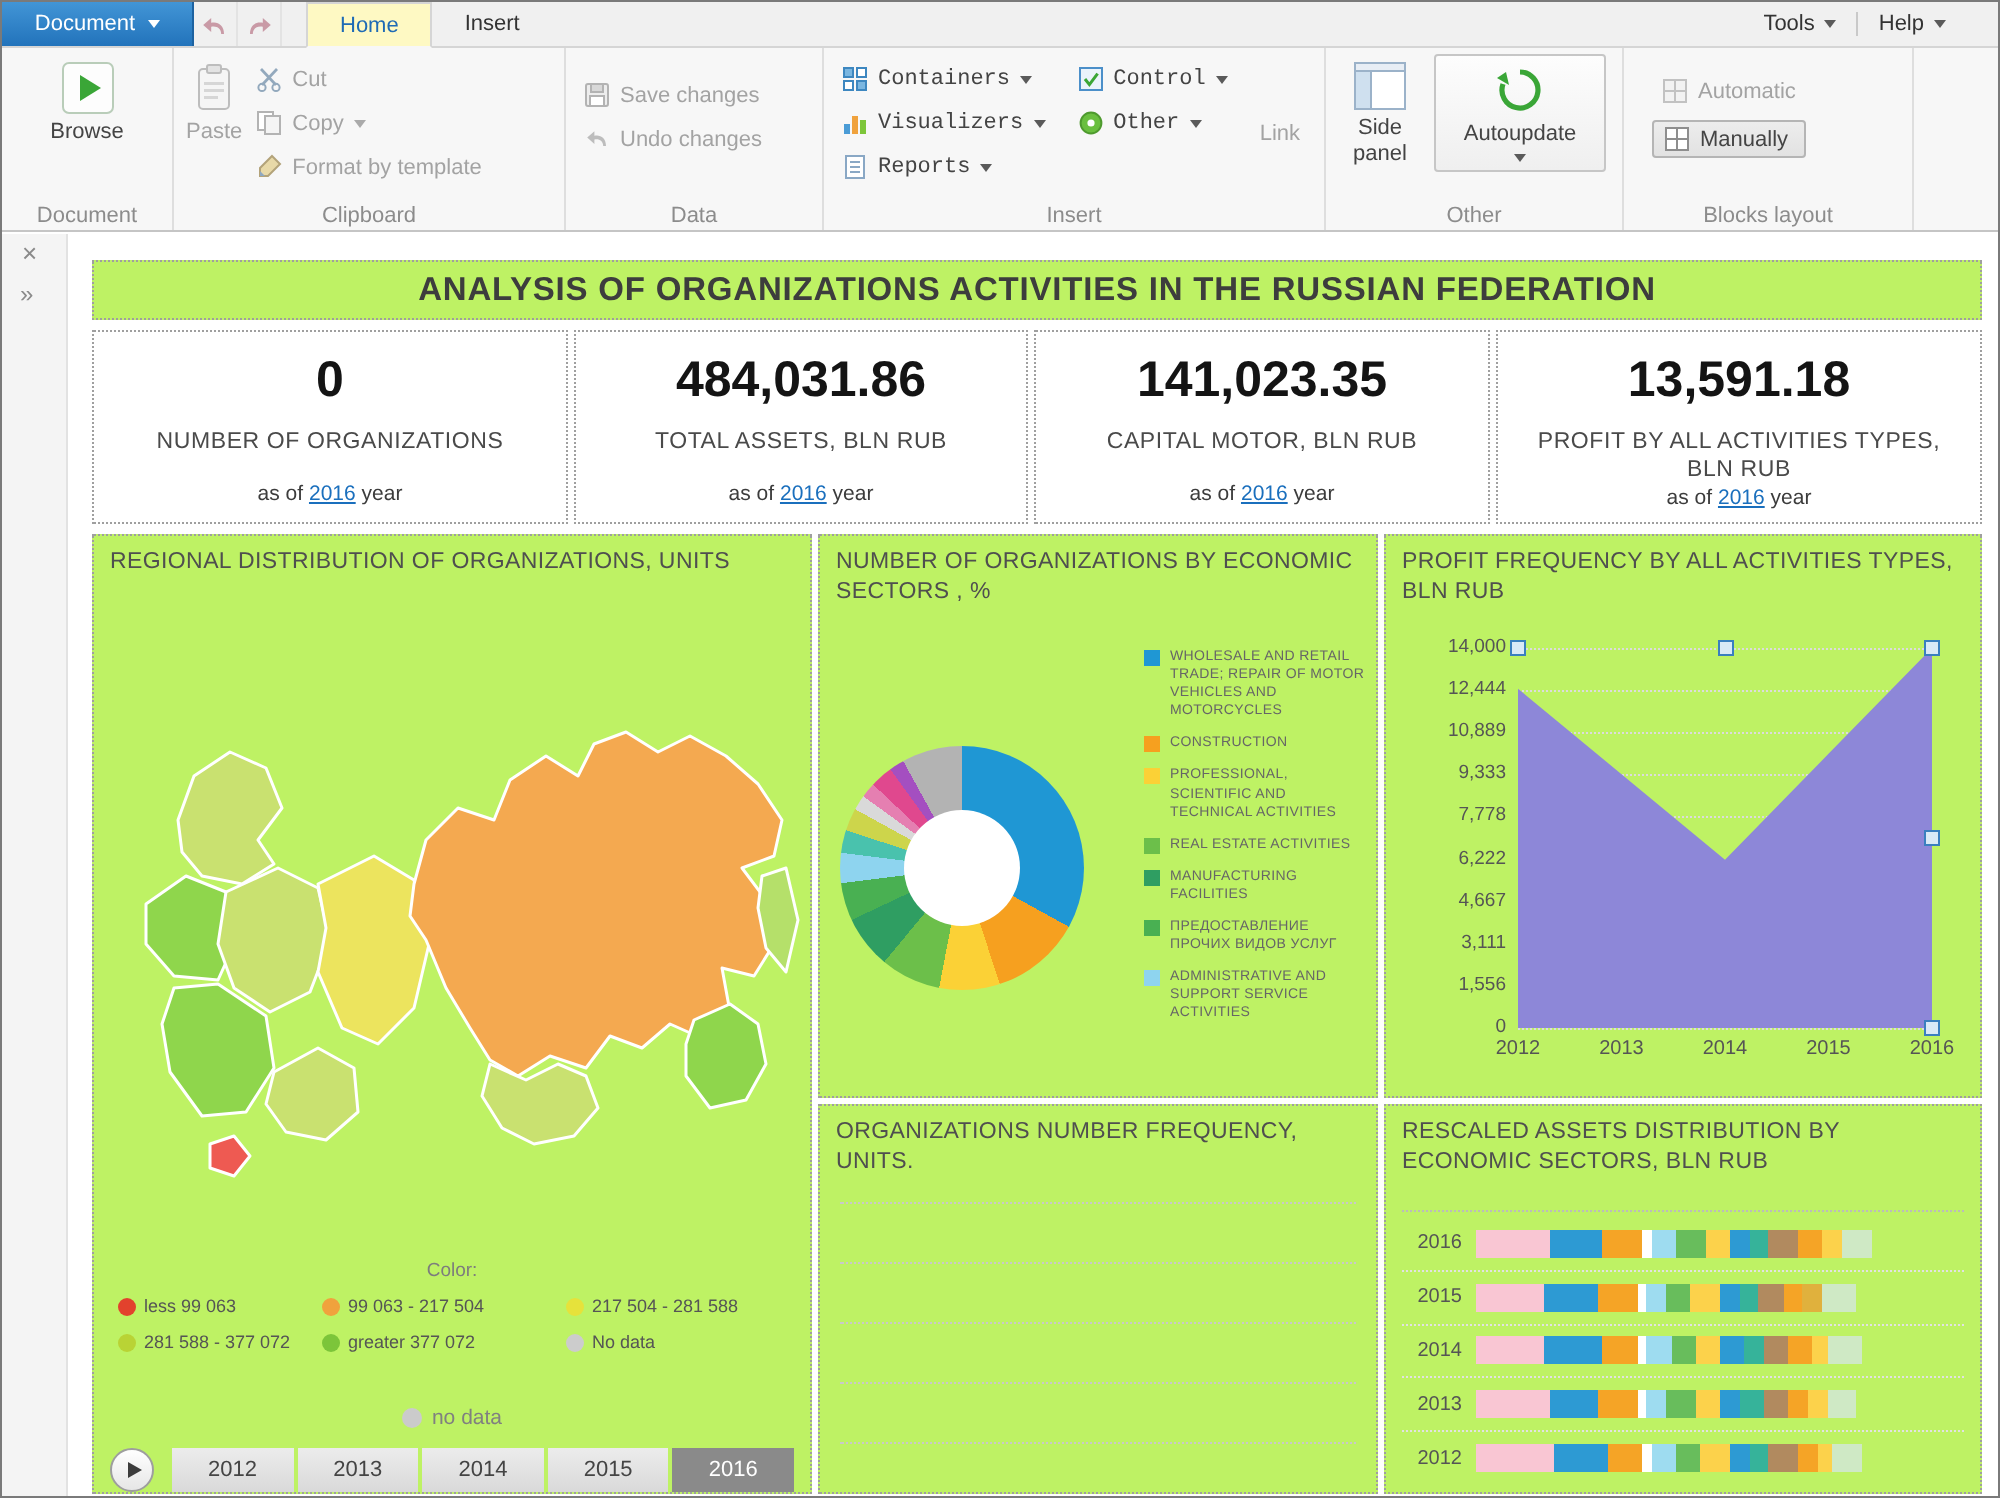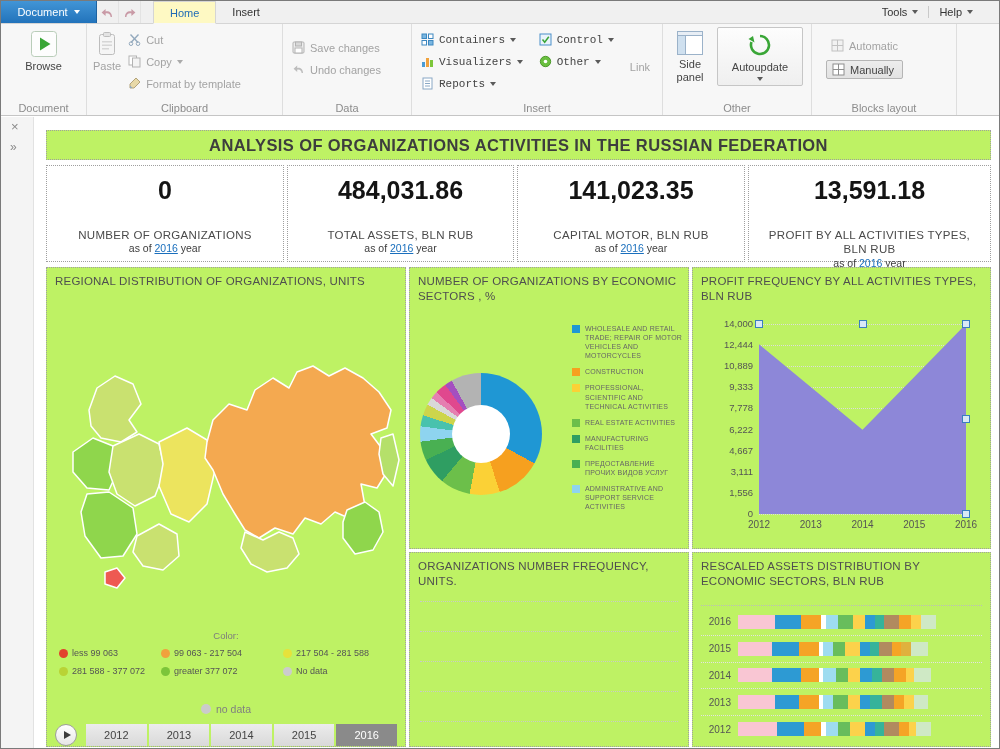--- a/index.html
+++ b/index.html
@@ -57,21 +57,21 @@
   .ptitle { padding:6px 8px 0 8px; font-size:11.5px; color:#4f4f4f; letter-spacing:.2px; line-height:1.3; }
 
   .title-box { left:12px; top:13px; width:945px; height:30px; display:flex; align-items:center; justify-content:center; }
   .title-box .t { font-size:16.5px; font-weight:bold; color:#3d3d3d; letter-spacing:.4px; }
 
   .kpi-row { position:absolute; left:12px; top:48px; width:945px; height:97px; display:flex; gap:3px; }
   .kpi-card { border:1px dotted #9f9f9f; display:flex; flex-direction:column; align-items:center; padding:6px 10px; }
   .kpi-card:nth-child(1){ width:238px; } .kpi-card:nth-child(2){ width:227px; }
   .kpi-card:nth-child(3){ width:228px; } .kpi-card:nth-child(4){ width:243px; }
   .kpi-value { font-size:25px; font-weight:bold; color:#141414; margin-top:4px; }
-  .kpi-label { font-size:11.5px; color:#4a4a4a; letter-spacing:.3px; margin-top:23px; text-align:center; line-height:1.25; }
+  .kpi-label { font-size:11.5px; color:#4a4a4a; letter-spacing:.3px; margin-top:9px; text-align:center; line-height:1.25; }
   .kpi-asof { font-size:10.5px; color:#3c3c3c; margin-top:auto; margin-bottom:2px; }
   .year-link { color:#1a6fbd; text-decoration:underline; cursor:pointer; }
 
   .map-panel { left:12px; top:150px; width:360px; height:480px; }
   .map-svg { position:absolute; top:58px; left:0; width:358px; height:295px; }
   .color-caption { position:absolute; top:362px; left:0; right:0; text-align:center; font-size:9.5px; color:#7d7d7d; }
   .map-legend { position:absolute; top:380px; left:12px; right:4px; display:grid; grid-template-columns:102px 122px 116px; row-gap:8px; font-size:9px; color:#555; }
   .mlegend-item { display:flex; align-items:center; gap:4px; }
   .mdot { width:9px; height:9px; border-radius:50%; flex:0 0 9px; }
   .nodata { position:absolute; top:435px; left:0; right:0; text-align:center; font-size:10.5px; color:#808080; display:flex; align-items:center; justify-content:center; gap:5px; }

